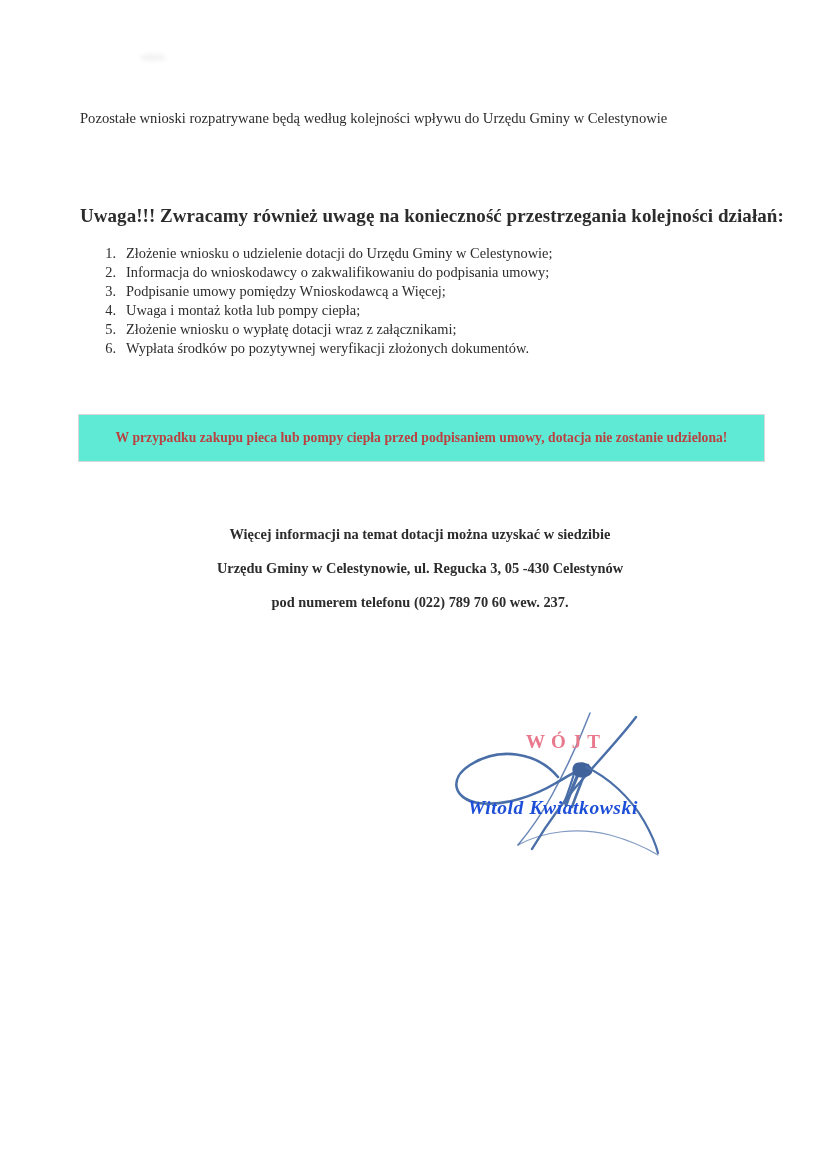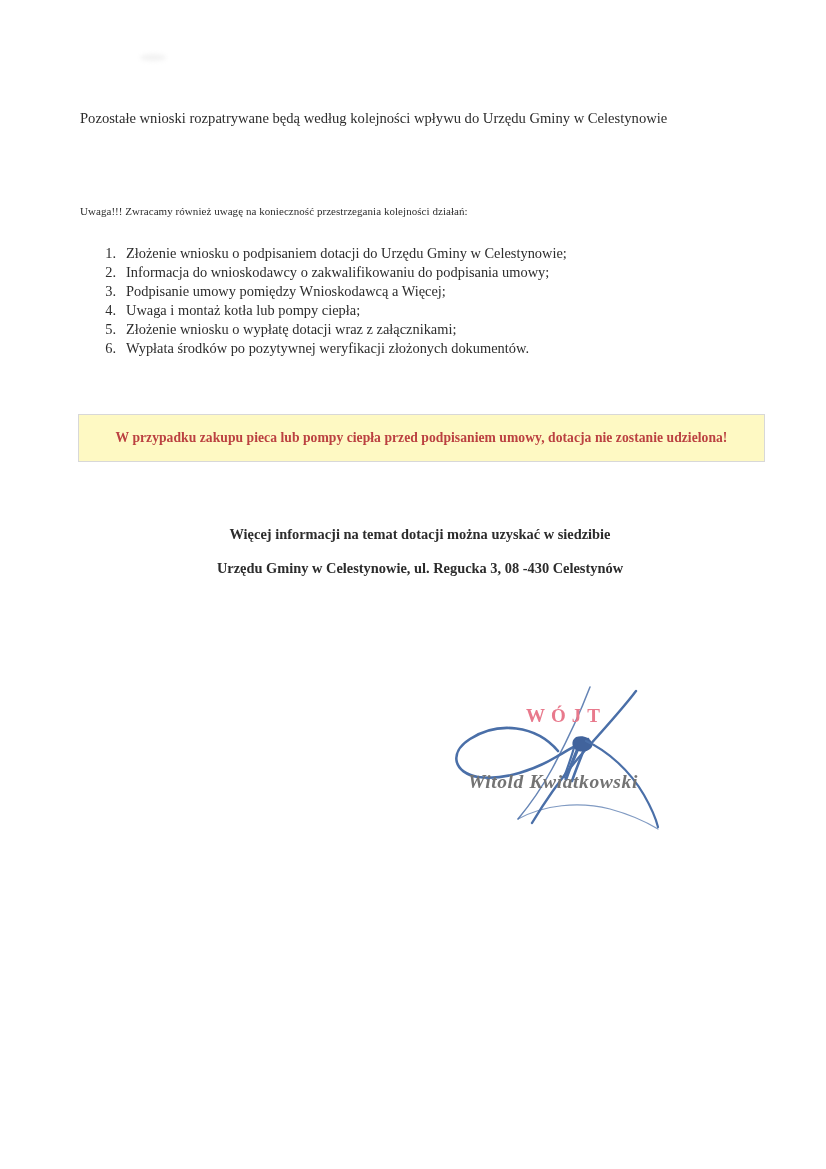--- a/index.html
+++ b/index.html
@@ -43,22 +43,22 @@
   }
   .intro .l1 { display: block; white-space: nowrap; }
   .intro .l2 { display: block; font-weight: bold; letter-spacing: 0.1px; }
 
   
   .uwaga {
     position: absolute;
     left: 80px;
     top: 197px;
     width: 700px;
-    font-size: 11px;
-    font-weight: normal;
+    font-size: 19px;
+    font-weight: bold;
     letter-spacing: 0.05px;
     white-space: nowrap;
   }
 
   
   .steps {
     position: absolute;
     left: 92px;
     top: 236px;
     width: 620px;
@@ -81,21 +81,21 @@
 
   
   .warn-box {
     position: absolute;
     left: 78px;
     top: 406px;
     width: 687px;
     height: 48px;
     box-sizing: border-box;
     border: 1px solid #d8d8d8;
-    background: #fef9c3;
+    background: #5eead4;
     display: flex;
     align-items: center;
     justify-content: center;
     padding: 0 14px;
   }
   .warn-text {
     color: #bb4141;
     font-weight: bold;
     font-size: 13.6px;
     line-height: 18px;
@@ -112,21 +112,21 @@
     text-align: center;
     font-weight: bold;
     font-size: 14.4px;
   }
   .contact .cl { display: block; margin-bottom: 17px; white-space: nowrap; }
 
   
   .sig-area {
     position: absolute;
     left: 440px;
-    top: 665px;
+    top: 691px;
     width: 270px;
     height: 165px;
   }
   .sig-area svg { display: block; width: 270px; height: 165px; }
   .stamp-title {
     position: absolute;
     left: 86px;
     top: 32px;
     font-family: "Liberation Serif", "DejaVu Serif", serif;
     font-weight: bold;
@@ -136,41 +136,41 @@
   }
   .stamp-name {
     position: absolute;
     left: 28px;
     top: 98px;
     font-family: "Liberation Serif", "DejaVu Serif", serif;
     font-style: italic;
     font-weight: bold;
     font-size: 19.5px;
     letter-spacing: 0.6px;
-    color: #737373;
+    color: #1d4ed8;
     white-space: nowrap;
   }
 </style>
 </head>
 <body>
 
 <div class="page">
 
   <div class="scan-smudge"></div>
 
   <div class="intro">
     <span class="l1">Pozostałe wnioski rozpatrywane będą według kolejności wpływu do Urzędu Gminy w Celestynowie</span>
   </div>
 
   <div class="uwaga">Uwaga!!! Zwracamy również uwagę na konieczność przestrzegania kolejności działań:</div>
 
   <div class="steps">
     <div class="step">
       <span class="step-num">1.</span>
-      <span class="step-text">Złożenie wniosku o podpisaniem dotacji do Urzędu Gminy w Celestynowie;</span>
+      <span class="step-text">Złożenie wniosku o udzielenie dotacji do Urzędu Gminy w Celestynowie;</span>
     </div>
     <div class="step">
       <span class="step-num">2.</span>
       <span class="step-text">Informacja do wnioskodawcy o zakwalifikowaniu do podpisania umowy;</span>
     </div>
     <div class="step">
       <span class="step-num">3.</span>
       <span class="step-text">Podpisanie umowy pomiędzy Wnioskodawcą a Więcej;</span>
     </div>
     <div class="step">
@@ -186,21 +186,22 @@
       <span class="step-text">Wypłata środków po pozytywnej weryfikacji złożonych dokumentów.</span>
     </div>
   </div>
 
   <div class="warn-box">
     <div class="warn-text">W przypadku zakupu pieca lub pompy ciepła przed podpisaniem umowy, dotacja nie zostanie udzielona!</div>
   </div>
 
   <div class="contact">
     <span class="cl">Więcej informacji na temat dotacji można uzyskać w siedzibie</span>
-    <span class="cl">Urzędu Gminy w Celestynowie, ul. Regucka 3, 08 -430 Celestynów</span>
+    <span class="cl">Urzędu Gminy w Celestynowie, ul. Regucka 3, 05 -430 Celestynów</span>
+    <span class="cl">pod numerem telefonu (022) 789 70 60 wew. 237.</span>
   </div>
 
   <div class="sig-area">
     <svg viewBox="0 0 270 165" xmlns="http://www.w3.org/2000/svg">
       <g fill="none" stroke="#4a6fa8" stroke-linecap="round" stroke-linejoin="round">
 
         <path d="M118 78 C 96 52, 58 48, 30 66 C 8 80, 14 100, 38 104
                  C 64 108, 96 96, 116 84 C 128 77, 136 72, 142 70" stroke-width="2.6"></path>
 
         <path d="M92 150 C 110 120, 128 96, 148 74 C 166 54, 184 34, 196 18" stroke-width="2.4"></path>

